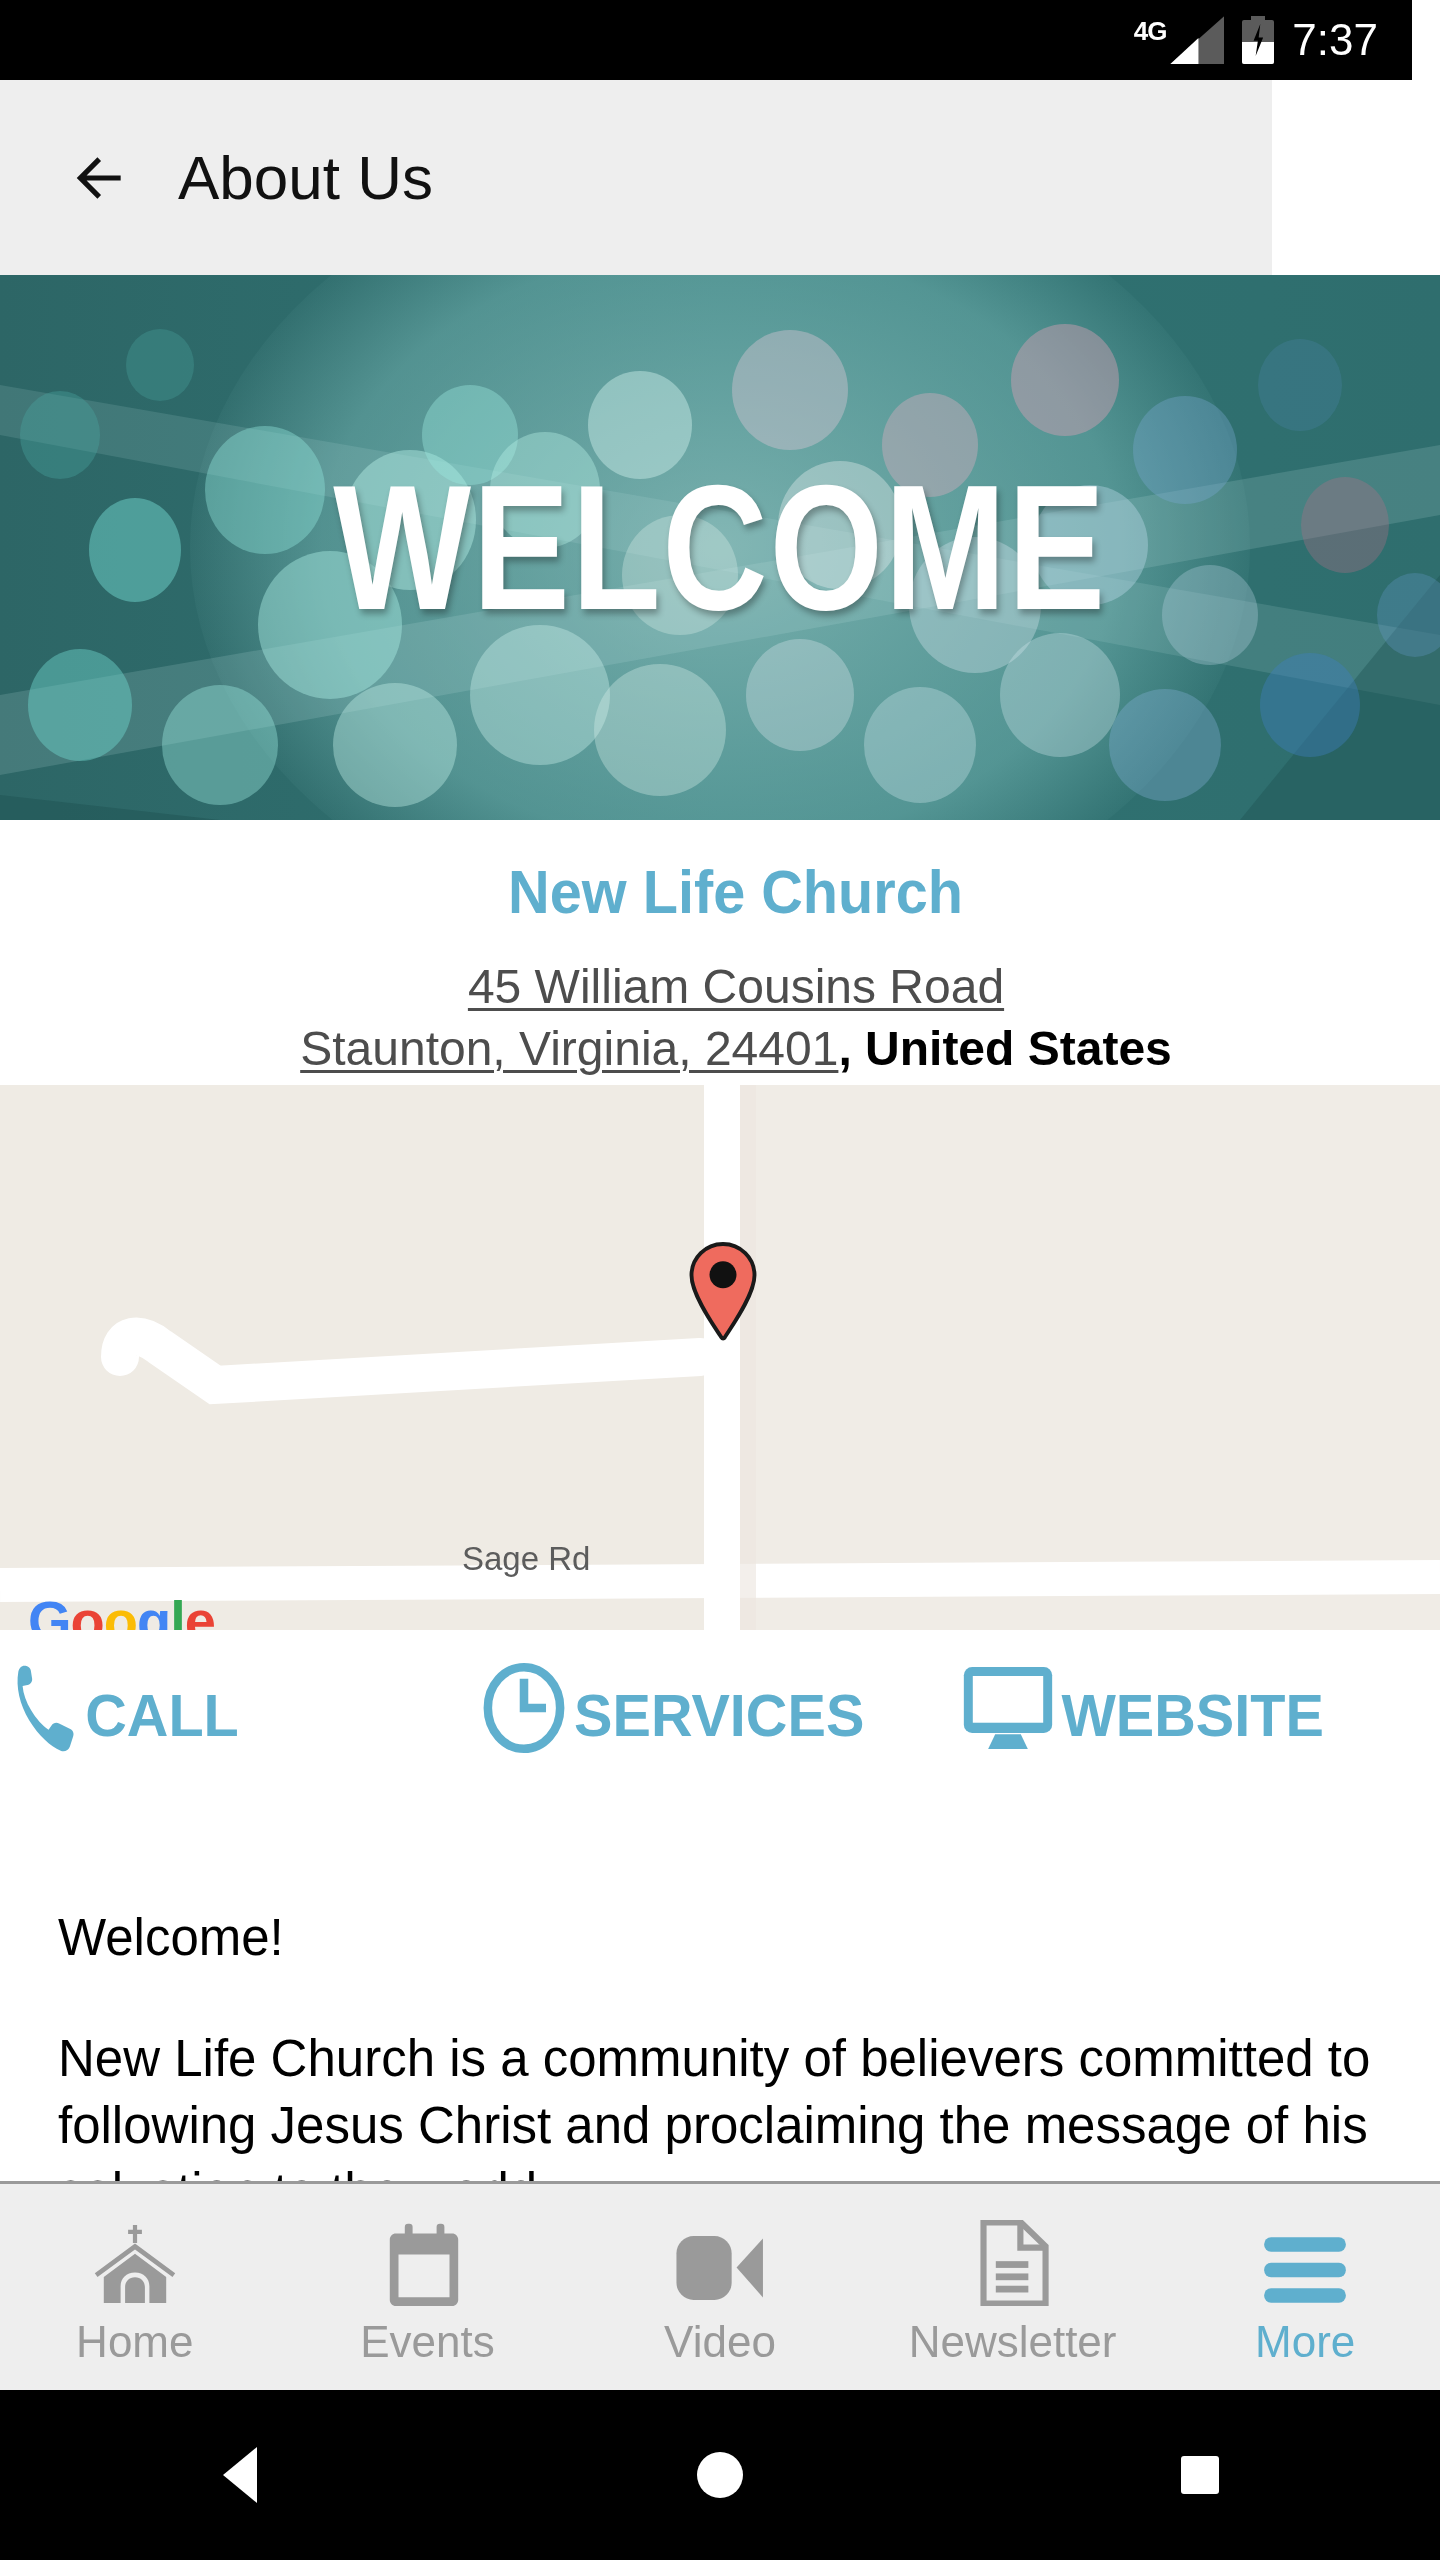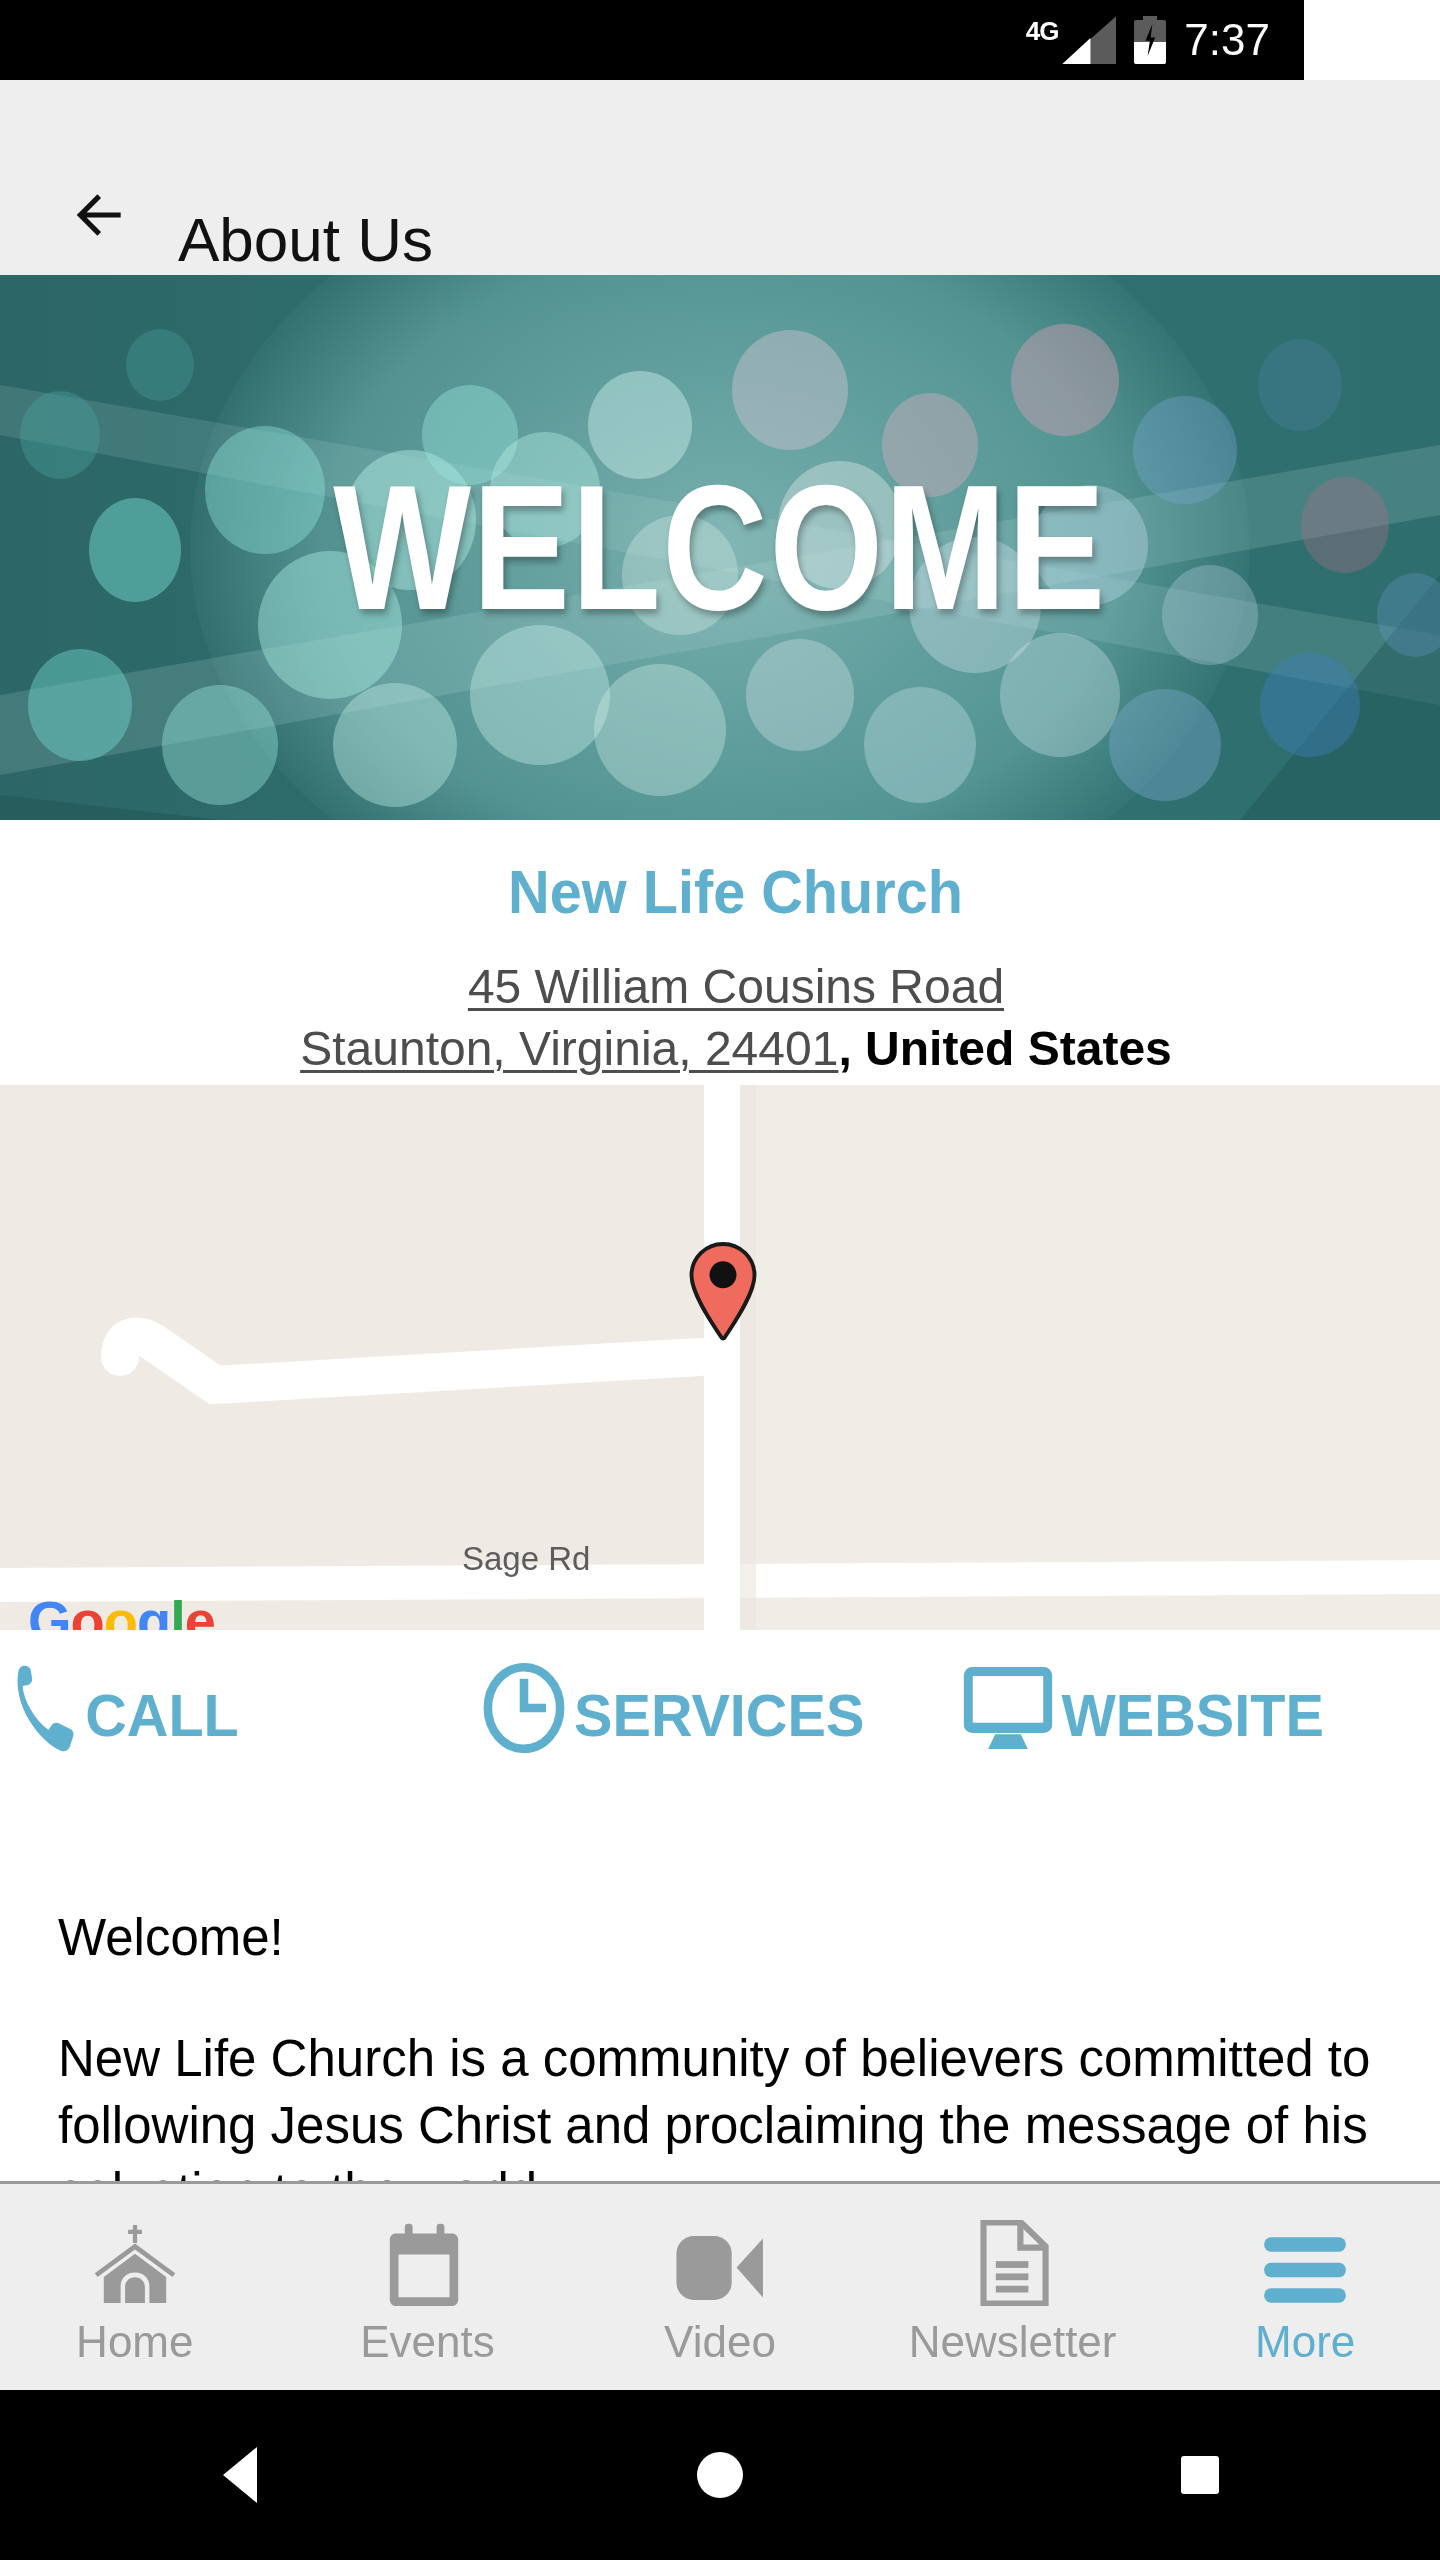--- a/index.html
+++ b/index.html
@@ -6,21 +6,21 @@
   html,body {
     width:1440px; height:2560px;
     background:#ffffff;
     font-family:"Liberation Sans", sans-serif;
     overflow:hidden;
   }
   #screen { position:relative; width:1440px; height:2560px; background:#fff; }
 
   
   .statusbar{
-    position:absolute; left:0; top:0; width:1304px; height:80px;
+    position:absolute; left:0; top:0; width:1412px; height:80px;
     background:#000; display:flex; align-items:center; justify-content:flex-end;
     padding-right:34px; gap:18px;
   }
   .sig-wrap{ display:flex; align-items:flex-end; height:48px; gap:4px; }
   .sig-4g{ color:#fff; font-size:26px; font-weight:700; line-height:1;
            letter-spacing:-1px; margin-bottom:20px; font-family:"Liberation Sans",sans-serif;}
   .sig-bars{ position:relative; width:54px; height:48px; }
   .sig-bars .full{
     position:absolute; right:0; bottom:0; width:54px; height:48px;
     background:#5b5b5b;
@@ -36,22 +36,22 @@
   .batt .body{ position:absolute; left:0; top:4px; width:32px; height:44px; background:#5b5b5b; border-radius:2px;}
   .batt .lvl{ position:absolute; left:0; bottom:0; width:32px; height:22px; background:#fff; border-radius:0 0 2px 2px;}
   .batt .bolt{
     position:absolute; left:8px; top:8px; width:16px; height:32px; background:#000;
     clip-path:polygon(62% 0, 20% 52%, 47% 52%, 33% 100%, 80% 42%, 52% 42%);
   }
   .clock{ color:#fff; font-size:44px; letter-spacing:0px; line-height:1; font-weight:400; }
 
   
   .appbar{
-    position:absolute; left:0; top:80px; width:1440px; height:195px;
-    background:#eeeeee; display:flex; align-items:flex-end;
+    position:absolute; left:0; top:80px; width:1272px; height:195px;
+    background:#eeeeee; display:flex; align-items:center;
   }
   .back-btn{ width:120px; height:120px; margin-left:40px;
              display:flex; align-items:center; justify-content:center; cursor:pointer; }
   .back-btn svg{ width:62px; height:62px; }
   .appbar-title{ font-size:62px; color:#111; font-weight:400; margin-left:18px; }
 
   
   .hero{
     position:absolute; left:0; top:275px; width:1440px; height:545px;
     overflow:hidden; background:#2e6a6a;

